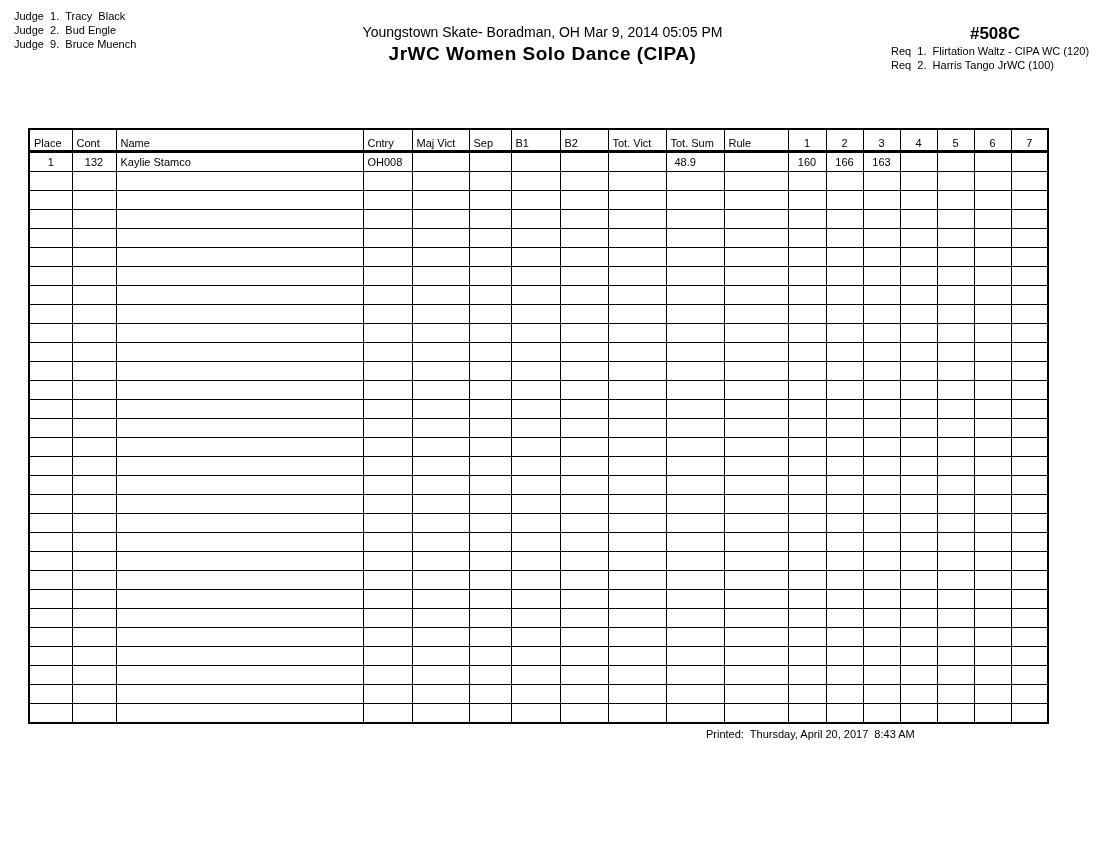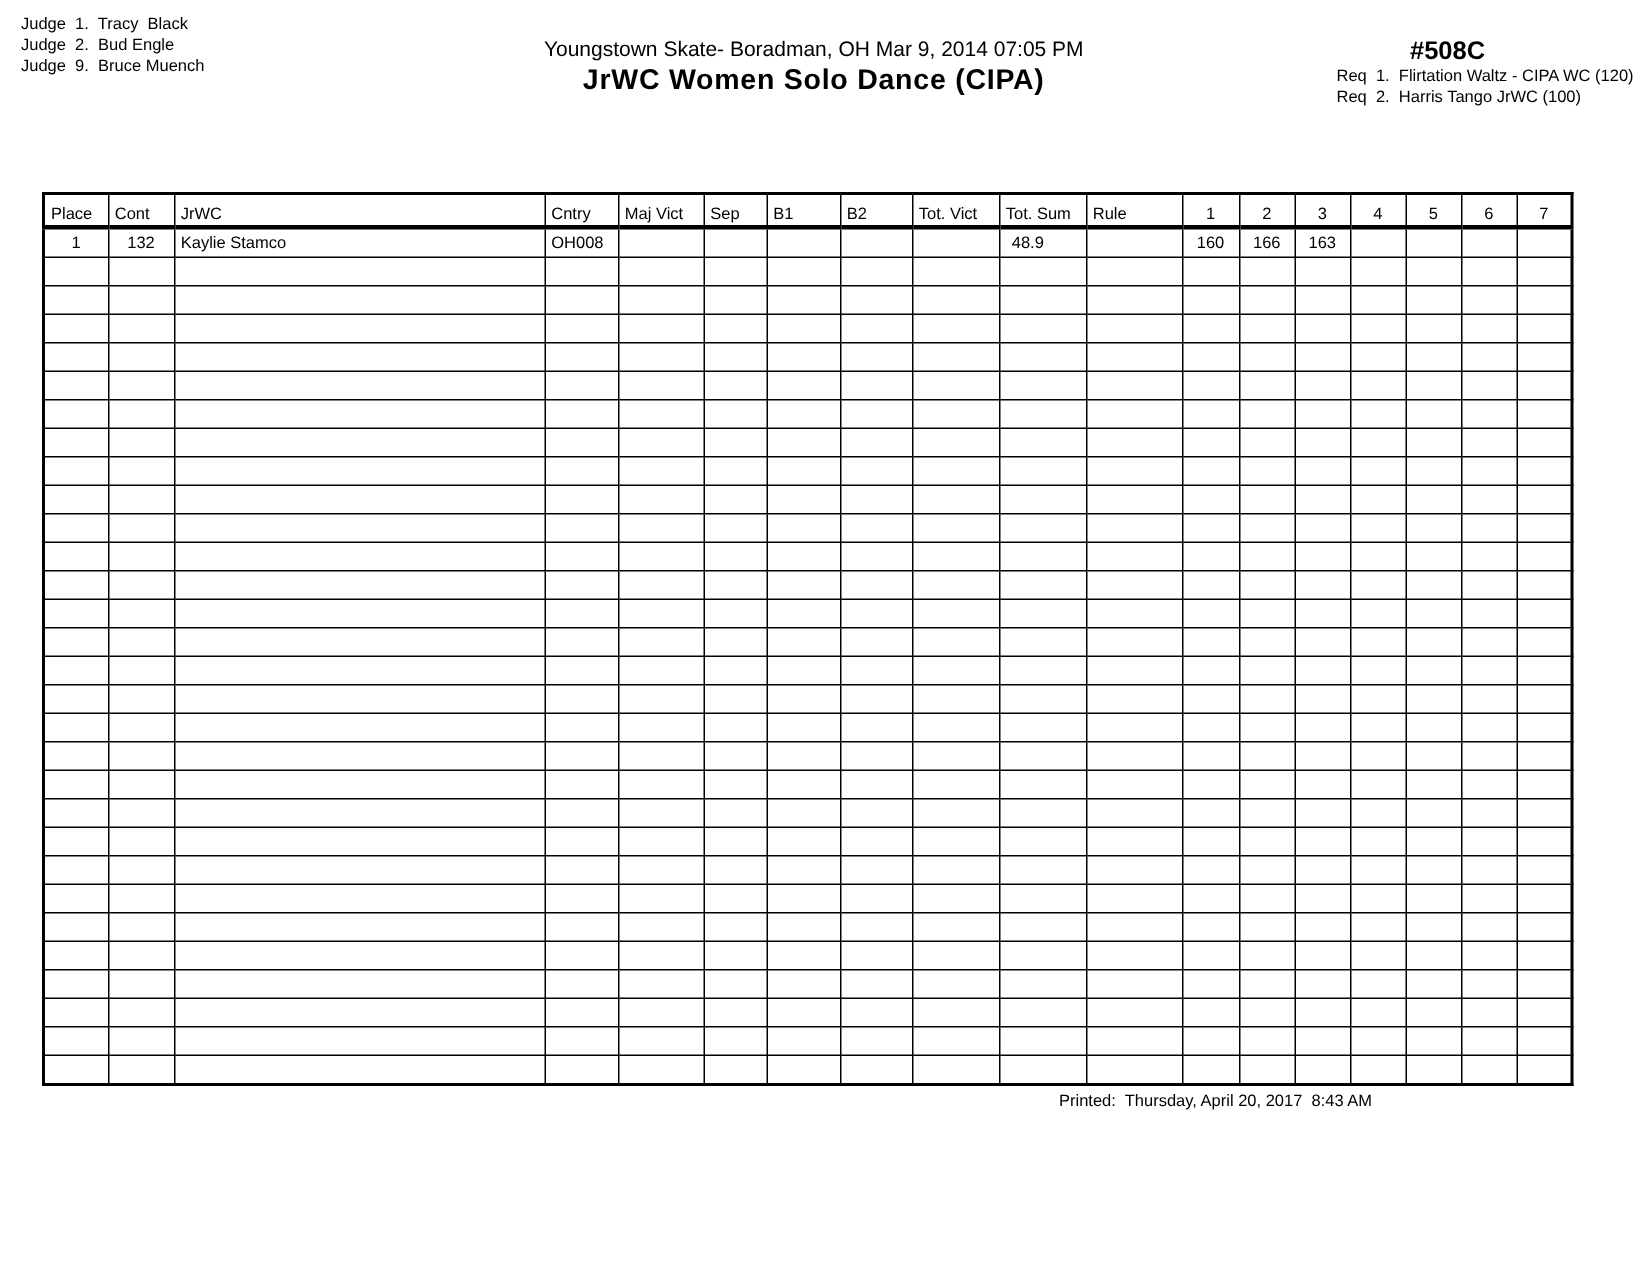--- a/index.html
+++ b/index.html
@@ -5,21 +5,21 @@
   html, body { margin: 0; padding: 0; background: #ffffff; }
   body { width: 1100px; height: 850px; position: relative; overflow: hidden;
          font-family: "Liberation Sans", "DejaVu Sans", sans-serif; color: #000; }
   .judges { position: absolute; left: 14px; top: 9px; font-size: 11px; line-height: 14px; }
   .judges div { white-space: pre; }
   .title-block { position: absolute; left: 300px; width: 485px; top: 24px; text-align: center; }
   .meet-title { font-size: 17px; font-weight: bold; line-height: 21px; }
   .meet-sub { font-size: 14px; line-height: 17px; }
   .event-title { font-size: 19px; font-weight: bold; line-height: 25px; letter-spacing: 0.5px; }
   .report-title { font-size: 16px; line-height: 21px; }
-  .event-num { position: absolute; left: 940px; width: 110px; top: 24px; text-align: left;
+  .event-num { position: absolute; left: 940px; width: 110px; top: 24px; text-align: center;
                font-size: 17px; font-weight: bold; }
   .reqs { position: absolute; left: 891px; top: 44px; font-size: 11px; line-height: 14px;
           white-space: nowrap; }
   .reqs div { white-space: pre; }
   table.results { position: absolute; left: 28px; top: 128px; border-collapse: collapse;
                   table-layout: fixed; font-size: 11px; border-radius: 30px; }
   table.results th, table.results td { border: 1px solid #000; padding: 0 4px; height: 18px;
                   overflow: hidden; white-space: nowrap; font-weight: normal; }
   table.results thead th { height: 19px; border-bottom: 3px solid #000; vertical-align: bottom;
                   text-align: left; padding-bottom: 1px; }
@@ -33,21 +33,21 @@
 </head>
 <body>
 
 <div class="judges">
   <div>Judge  1.  Tracy  Black</div>
   <div>Judge  2.  Bud Engle</div>
   <div>Judge  9.  Bruce Muench</div>
 </div>
 
 <div class="title-block">
-  <div class="meet-sub">Youngstown Skate- Boradman, OH  Mar 9, 2014  07:05 PM</div>
+  <div class="meet-sub">Youngstown Skate- Boradman, OH  Mar 9, 2014  05:05 PM</div>
   <div class="event-title">JrWC Women Solo Dance (CIPA)</div>
 </div>
 
 <div class="event-num">#508C</div>
 <div class="reqs">
   <div>Req  1.  Flirtation Waltz - CIPA WC (120)</div>
   <div>Req  2.  Harris Tango JrWC (100)</div>
 </div>
 
 <table class="results">
@@ -68,21 +68,21 @@
       <col style="width:37px">
       <col style="width:37px">
     <col style="width:37px">
       <col style="width:37px">
       <col style="width:37px">
   </colgroup>
   <thead>
     <tr>
       <th>Place</th>
       <th>Cont</th>
-      <th>JrWC</th>
+      <th>Name</th>
       <th>Cntry</th>
       <th>Maj Vict</th>
       <th>Sep</th>
       <th>B1</th>
       <th>B2</th>
       <th>Tot. Vict</th>
       <th>Tot. Sum</th>
       <th>Rule</th>
       <th class="c">1</th>
       <th class="c">2</th>

